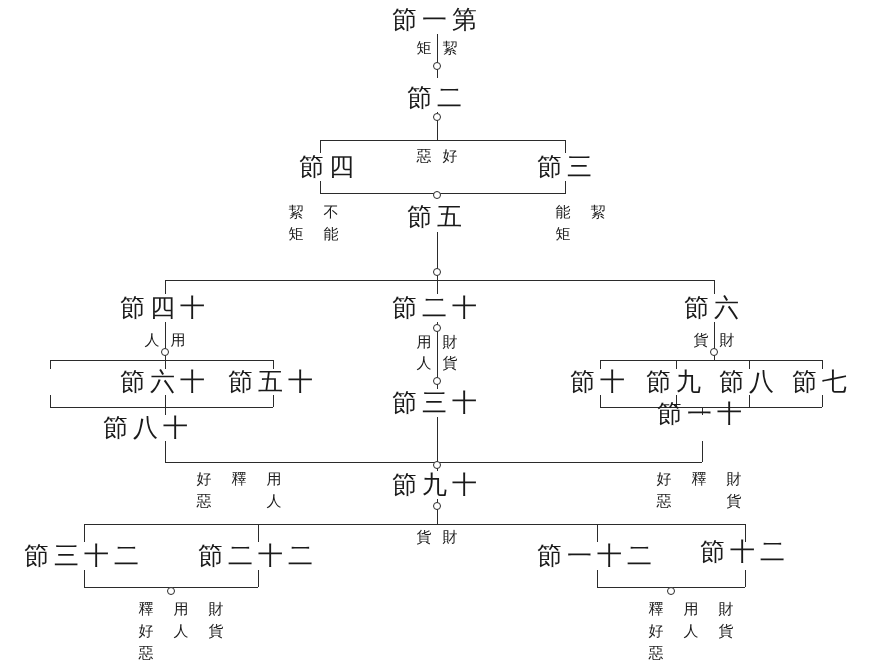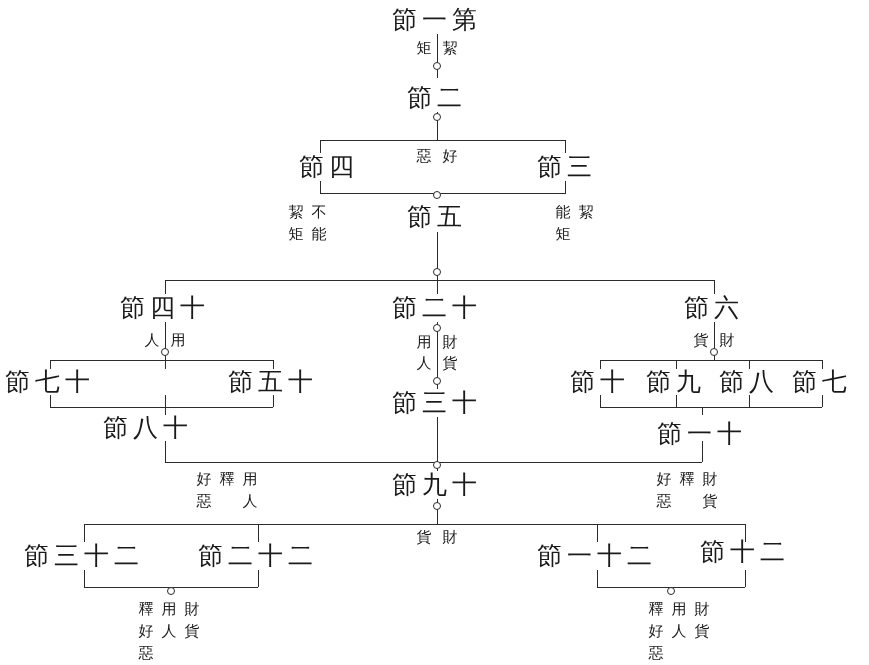--- a/index.html
+++ b/index.html
@@ -37,21 +37,21 @@
   
   .lbl {
     position: absolute;
     display: flex;
     gap: 10px;
     font-size: 15px;
     line-height: 21px;
     z-index: 2;
   }
   .lbl.c { transform: translateX(-50%); }
-  .lbl.tight { gap: 7px; line-height: 22px; }
+  .lbl.tight { gap: 19px; line-height: 22px; }
   .col { width: 16px; word-break: break-all; text-align: center; }
 </style>
 </head>
 <body>
 
 <div class="canvas">
 
   <i class="hl" style="left:320px;top:140px;width:245px"></i>
   <i class="hl" style="left:320px;top:193px;width:245px"></i>
   <i class="hl" style="left:165px;top:280px;width:549px"></i>
@@ -121,29 +121,29 @@
   <i class="dot" style="left:667px;top:587px"></i>
 
   <div class="node" style="left:437px;top:6px">節一第</div>
   <div class="node" style="left:437px;top:84px">節二</div>
   <div class="node" style="left:329px;top:153px">節四</div>
   <div class="node" style="left:567px;top:153px">節三</div>
   <div class="node" style="left:437px;top:203px">節五</div>
   <div class="node" style="left:165px;top:294px">節四十</div>
   <div class="node" style="left:437px;top:294px">節二十</div>
   <div class="node" style="left:714px;top:294px">節六</div>
-  <div class="node" style="left:50px;top:368px">節七十</div>
+  <div class="node" style="left:165px;top:368px">節六十</div>
   <div class="node" style="left:273px;top:368px">節五十</div>
   <div class="node" style="left:600px;top:368px">節十</div>
   <div class="node" style="left:676px;top:368px">節九</div>
   <div class="node" style="left:749px;top:368px">節八</div>
   <div class="node" style="left:822px;top:368px">節七</div>
   <div class="node" style="left:437px;top:389px">節三十</div>
   <div class="node" style="left:148px;top:414px">節八十</div>
-  <div class="node" style="left:702px;top:420px">節一十</div>
+  <div class="node" style="left:702px;top:400px">節一十</div>
   <div class="node" style="left:437px;top:471px">節九十</div>
   <div class="node" style="left:258px;top:542px">節二十二</div>
   <div class="node" style="left:84px;top:542px">節三十二</div>
   <div class="node" style="left:597px;top:542px">節一十二</div>
   <div class="node" style="left:745px;top:538px">節十二</div>
 
   <div class="lbl c" style="left:437px;top:38px">
     <div class="col">矩</div>
     <div class="col">絜</div>
   </div>

